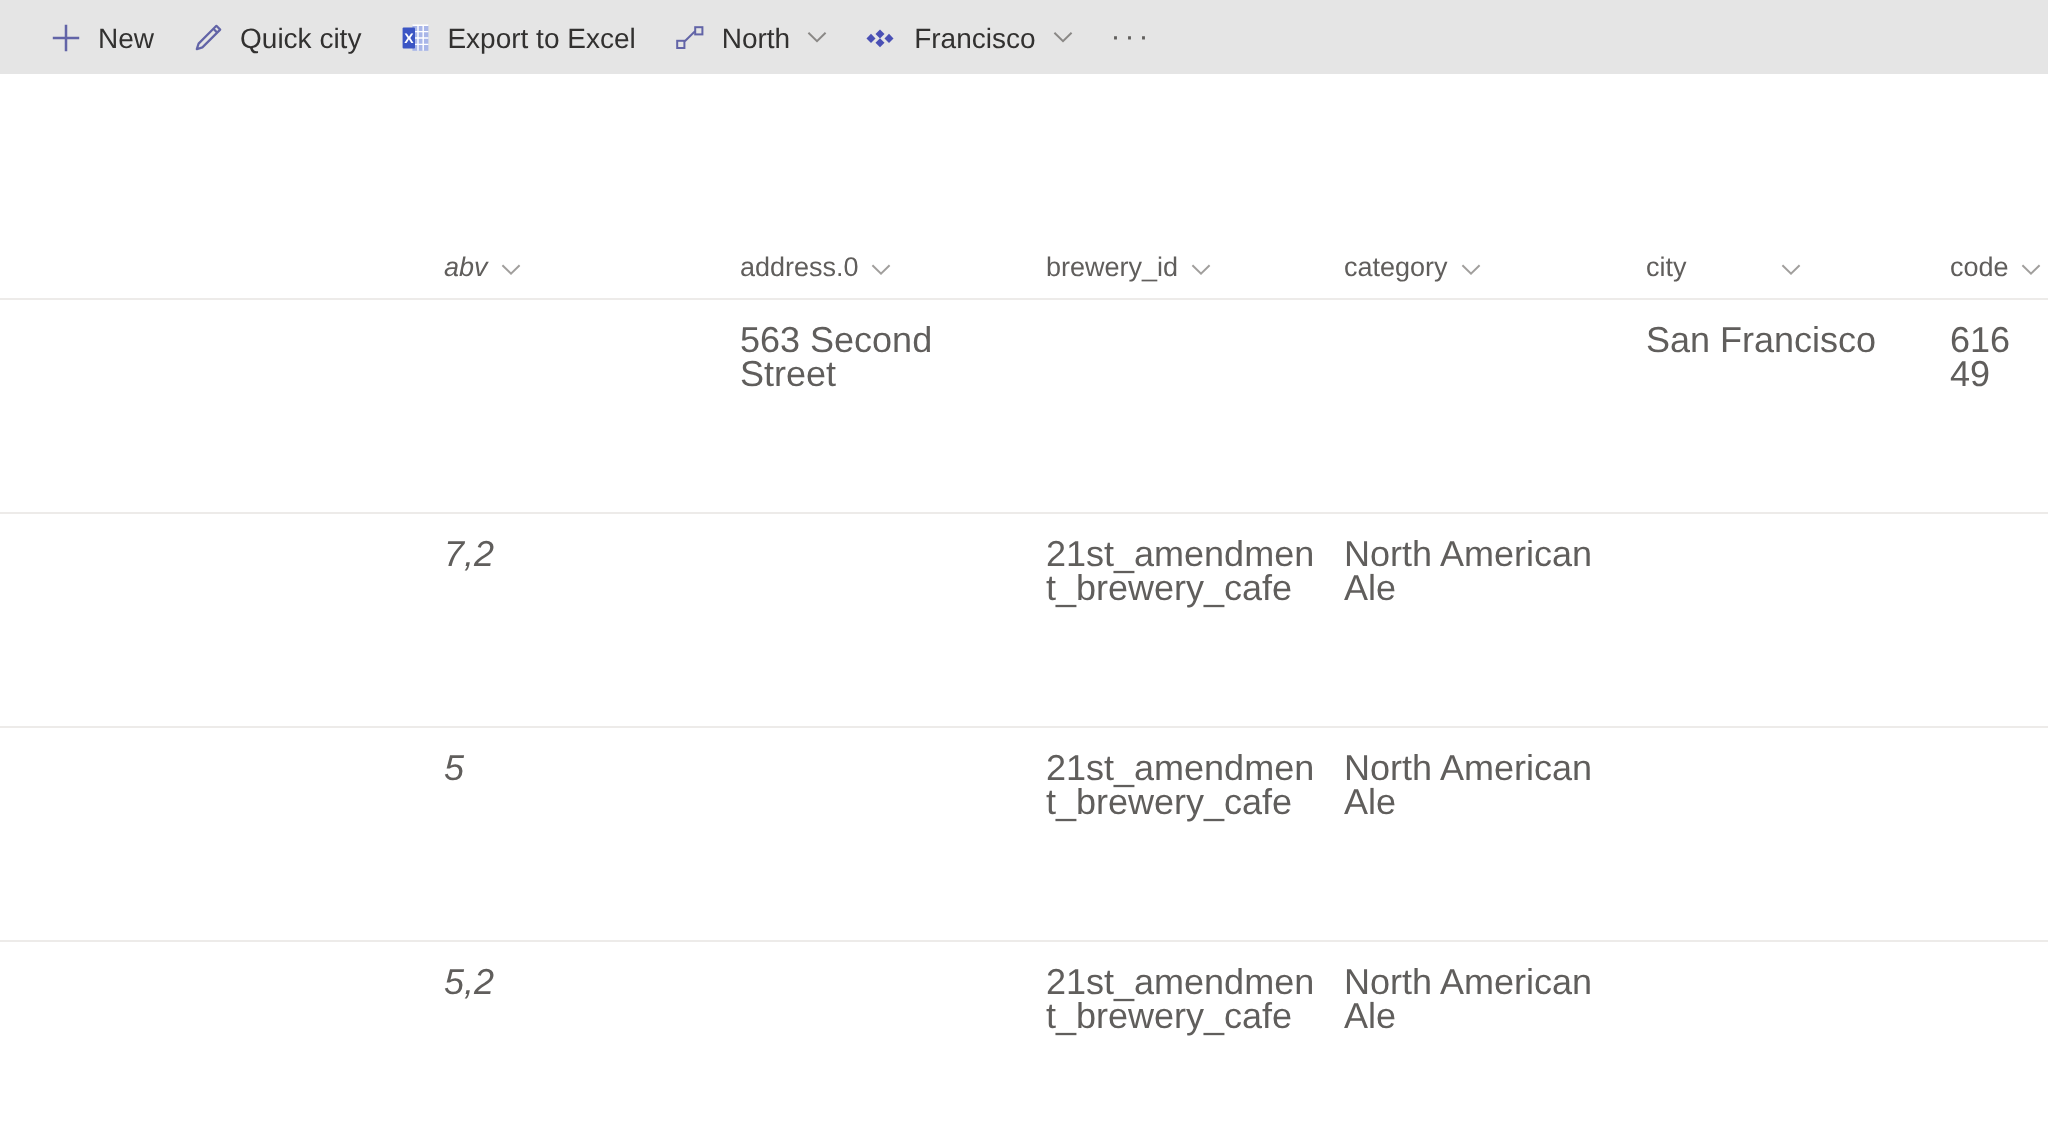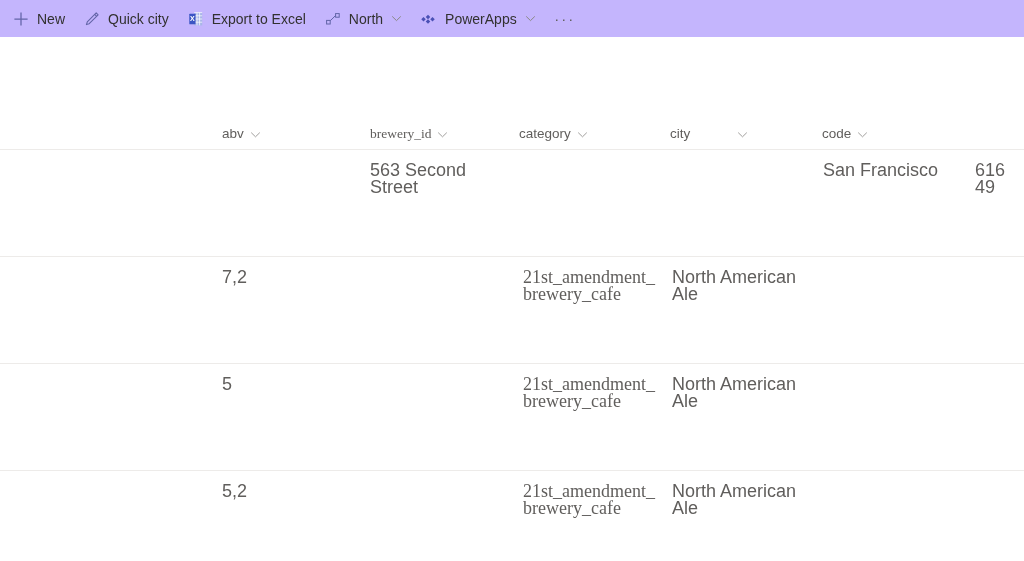--- a/index.html
+++ b/index.html
@@ -11,24 +11,24 @@
     height: 561px;
     background: #ffffff;
     font-family: "Liberation Sans", "DejaVu Sans", sans-serif;
     color: #323130;
     overflow: hidden;
   }
 
   
   .toolbar {
     height: 37px;
-    background: #c4b5fd;
-    display: flex;
-    align-items: center;
-    padding-left: 4px;
+    background: #e5e5e5;
+    display: flex;
+    align-items: center;
+    padding-left: 16px;
     box-sizing: border-box;
   }
   .tb-item {
     display: flex;
     align-items: center;
     height: 32px;
     padding: 0 8px;
     margin-right: 2px;
     cursor: pointer;
     border-radius: 2px;
@@ -120,23 +120,23 @@
     display: inline-flex;
     align-items: center;
     margin-left: 6px;
     width: 11px;
     height: 11px;
     flex: 0 0 auto;
   }
 
   
   .col-gutter { width: 222px; flex: 0 0 222px; }
-  .col-abv      { width: 148px; flex: 0 0 148px; }
+  .col-abv      { width: 148px; flex: 0 0 148px; font-style: italic; }
   .col-address  { width: 153px; flex: 0 0 153px; }
-  .col-brewery  { width: 149px; flex: 0 0 149px; font-family: Liberation Serif, serif; }
+  .col-brewery  { width: 149px; flex: 0 0 149px; }
   .col-category { width: 151px; flex: 0 0 151px; }
   .col-city     { width: 152px; flex: 0 0 152px; gap: 41px; }
   .col-code     { width: 49px;  flex: 0 0 49px;  }
 </style>
 </head>
 <body>
 
 <div class="toolbar">
 
   <div class="tb-item">
@@ -190,21 +190,21 @@
     <span class="tb-icon">
       <svg width="16" height="16" viewBox="0 0 16 16" aria-hidden="true">
         <g fill="#4a50b5">
           <rect x="0.9" y="6.6" width="3.2" height="3.2" transform="rotate(45 2.5 8.2)"></rect>
           <rect x="5.4" y="4.4" width="3.2" height="3.2" transform="rotate(45 7.0 6.0)"></rect>
           <rect x="5.4" y="8.8" width="3.2" height="3.2" transform="rotate(45 7.0 10.4)"></rect>
           <rect x="9.9" y="6.6" width="3.2" height="3.2" transform="rotate(45 11.5 8.2)"></rect>
         </g>
       </svg>
     </span>
-    <span class="tb-label">PowerApps</span>
+    <span class="tb-label">Francisco</span>
     <span class="tb-caret">
       <svg width="11" height="11" viewBox="0 0 11 11" aria-hidden="true">
         <path d="M1.2 3.4 L5.5 7.6 L9.8 3.4" fill="none" stroke="#8a8886" stroke-width="1"></path>
       </svg>
     </span>
   </div>
 
   <div class="tb-ellipsis">···</div>
 
 </div>
@@ -218,20 +218,28 @@
 
     <div class="hcell col-abv">
       <span>abv</span>
       <span class="hcaret">
         <svg width="11" height="11" viewBox="0 0 11 11" aria-hidden="true">
           <path d="M1.2 3.6 L5.5 7.8 L9.8 3.6" fill="none" stroke="#a19f9d" stroke-width="1"></path>
         </svg>
       </span>
     </div>
 
+    <div class="hcell col-address">
+      <span>address.0</span>
+      <span class="hcaret">
+        <svg width="11" height="11" viewBox="0 0 11 11" aria-hidden="true">
+          <path d="M1.2 3.6 L5.5 7.8 L9.8 3.6" fill="none" stroke="#a19f9d" stroke-width="1"></path>
+        </svg>
+      </span>
+    </div>
 
     <div class="hcell col-brewery">
       <span>brewery_id</span>
       <span class="hcaret">
         <svg width="11" height="11" viewBox="0 0 11 11" aria-hidden="true">
           <path d="M1.2 3.6 L5.5 7.8 L9.8 3.6" fill="none" stroke="#a19f9d" stroke-width="1"></path>
         </svg>
       </span>
     </div>
 

